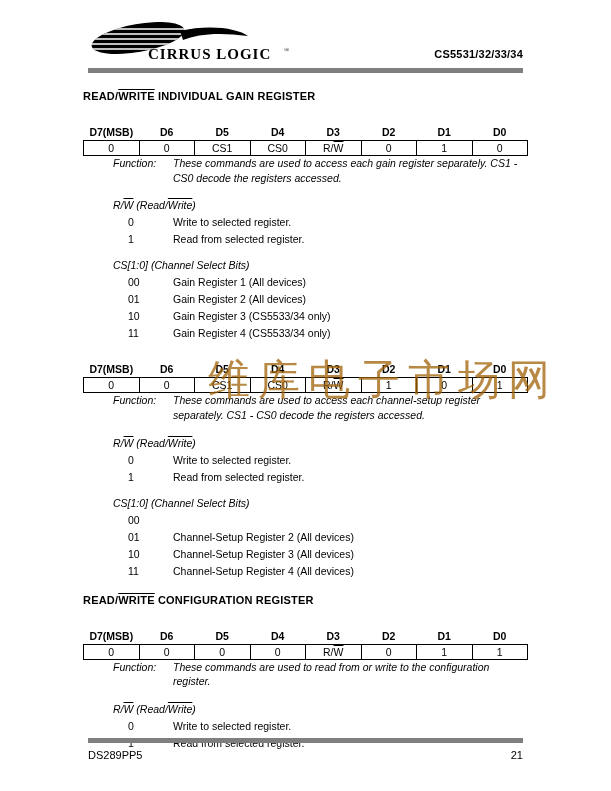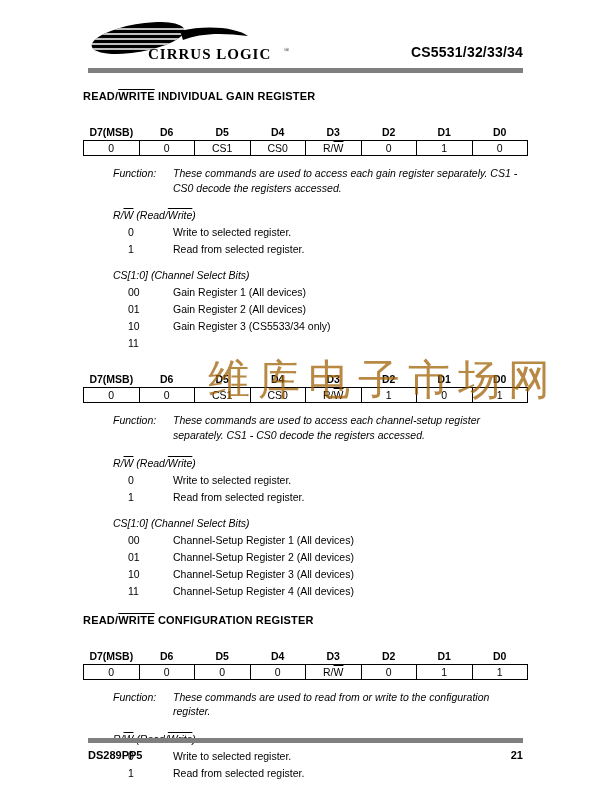--- a/index.html
+++ b/index.html
@@ -1,46 +1,46 @@
 <!DOCTYPE html>
 <html><head>
 <meta charset="utf-8">
 <style>
   * { margin:0; padding:0; box-sizing:border-box; }
   html,body { background:#fff; }
   body { font-family:"Liberation Sans", sans-serif; color:#000; }
   .page { position:relative; width:545px; height:791px; background:#fff; overflow:hidden; margin:0 auto; }
 
   .header { display:flex; justify-content:space-between; align-items:flex-end; padding:22px 55px 0 55px; }
-  .partnum { font-weight:bold; font-size:14px; letter-spacing:0.2px; padding-bottom:4px; }
+  .partnum { font-weight:bold; font-size:11px; letter-spacing:0.2px; padding-bottom:4px; }
   .rule { height:5px; background:#7f7f7f; margin:4px 55px 0 55px; }
 
   .content { padding:0 50px; }
 
   .sec-title { font-size:11px; font-weight:bold; margin-top:17px; letter-spacing:0.2px; }
   .ov { text-decoration:overline; }
 
   .bit-table { width:100%; border-collapse:collapse; margin-top:23px; table-layout:fixed; }
   .bit-table th { font-size:10.5px; font-weight:bold; text-align:center; padding:1px 0 2px 0; border:none; }
   .bit-table td { font-size:10.5px; text-align:center; border:1px solid #000; padding:1px 0; }
 
-  .func-row { display:flex; margin-top:10px; font-style:italic; font-size:10.5px; line-height:1.4; }
+  .func-row { display:flex; font-style:italic; font-size:10.5px; line-height:1.4; }
   .func-label { margin-left:30px; width:60px; flex:none; }
   .func-text { flex:1; }
 
   .sub-heading { font-style:italic; font-size:10.5px; margin-top:14px; margin-left:30px; }
 
   .item-row { display:flex; font-size:10.5px; margin-top:5px; }
   .item-bit { margin-left:45px; width:45px; flex:none; }
   .item-desc { flex:1; }
 
   .watermark { position:absolute; top:352px; left:175px; font-size:42px; color:#a16207; opacity:0.75; letter-spacing:8px; white-space:nowrap; font-family:"DejaVu Sans", sans-serif; pointer-events:none; }
 
   .footer-rule { position:absolute; left:55px; right:55px; bottom:48px; height:5px; background:#7f7f7f; }
-  .footer { position:absolute; left:55px; right:55px; bottom:30px; display:flex; justify-content:space-between; font-weight:bold; font-size:11px; }
+  .footer { position:absolute; left:55px; right:55px; bottom:30px; display:flex; justify-content:space-between; font-weight:normal; font-size:11px; }
 
   .logo { display:block; }
 </style>
 </head>
 <body>
 
 <div class="page">
 
   <div class="header">
     <svg class="logo" width="210" height="42" viewBox="0 0 210 42">
@@ -120,20 +120,21 @@
       <div class="item-row">
           <div class="item-bit">01</div>
           <div class="item-desc">Gain Register 2 (All devices)</div>
         </div>
       <div class="item-row">
           <div class="item-bit">10</div>
           <div class="item-desc">Gain Register 3 (CS5533/34 only)</div>
         </div>
       <div class="item-row">
           <div class="item-bit">11</div>
+          <div class="item-desc">Gain Register 4 (CS5533/34 only)</div>
         </div>
     </div>
 
     <div>
 
       <table class="bit-table">
         <thead>
           <tr>
             <th>D7(MSB)</th>
             <th>D6</th>
@@ -170,21 +171,20 @@
           <div class="item-desc">Write to selected register.</div>
         </div>
       <div class="item-row">
           <div class="item-bit">1</div>
           <div class="item-desc">Read from selected register.</div>
         </div>
 
       <div class="sub-heading">CS[1:0] (Channel Select Bits)</div>
       <div class="item-row">
           <div class="item-bit">00</div>
-          <div class="item-desc">Channel-Setup Register 1 (All devices)</div>
         </div>
       <div class="item-row">
           <div class="item-bit">01</div>
           <div class="item-desc">Channel-Setup Register 2 (All devices)</div>
         </div>
       <div class="item-row">
           <div class="item-bit">10</div>
           <div class="item-desc">Channel-Setup Register 3 (All devices)</div>
         </div>
       <div class="item-row">

